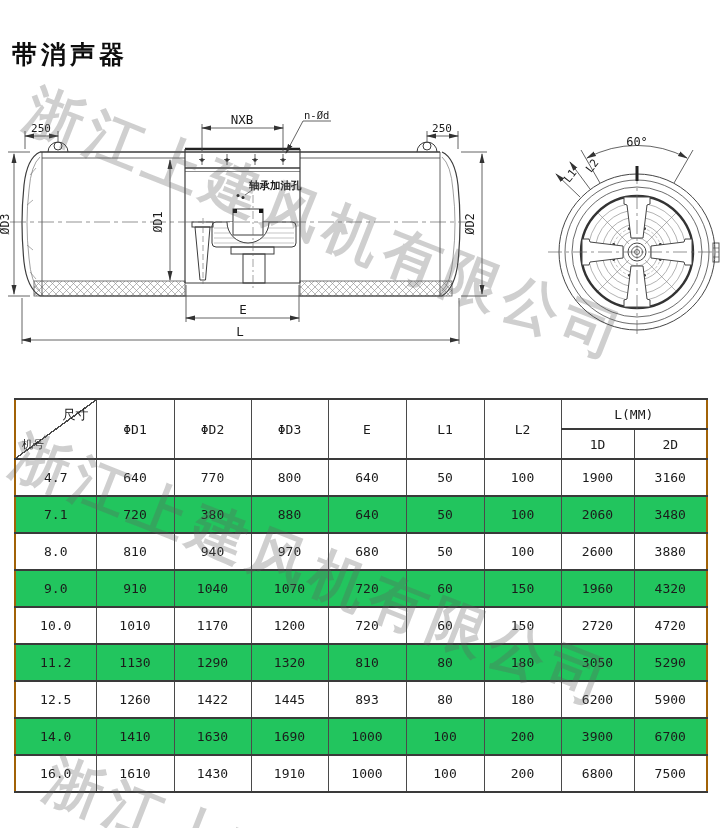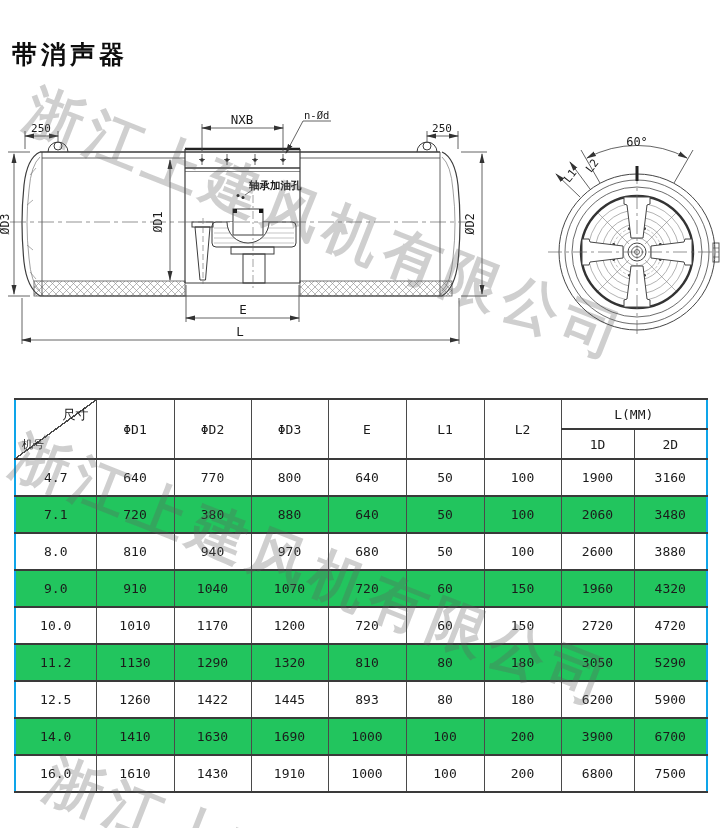--- a/index.html
+++ b/index.html
@@ -21,21 +21,21 @@
   .spec-table{
     position:absolute;left:14px;top:398px;width:692px;z-index:1;
     border-collapse:collapse;table-layout:fixed;
     font-family:"DejaVu Sans Mono","Liberation Sans",monospace;
   }
   .spec-table th,.spec-table td{
     border:1px solid #4a4a4a;border-top:2px solid #3a3a3a;border-bottom:2px solid #3a3a3a;
     text-align:center;vertical-align:middle;font-weight:normal;
     font-size:13px;color:#1b1b1b;padding:0;
   }
-  .spec-table{border:2px solid #0ea5e9;}
+  .spec-table{border:2px solid #a16207;}
   .spec-table thead tr{height:30px;}
   .spec-table tbody tr{height:37px;}
   tr.alt td{background:#22c55e;}
   td.diag{
     position:relative;
     background:linear-gradient(to bottom right,
       transparent 49.2%, #4a4a4a 49.2%, #4a4a4a 50.8%, transparent 50.8%);
   }
   .diag-top{position:absolute;top:6px;right:7px;font-size:13px;}
   .diag-bottom{position:absolute;bottom:6px;left:6px;font-size:11px;}

